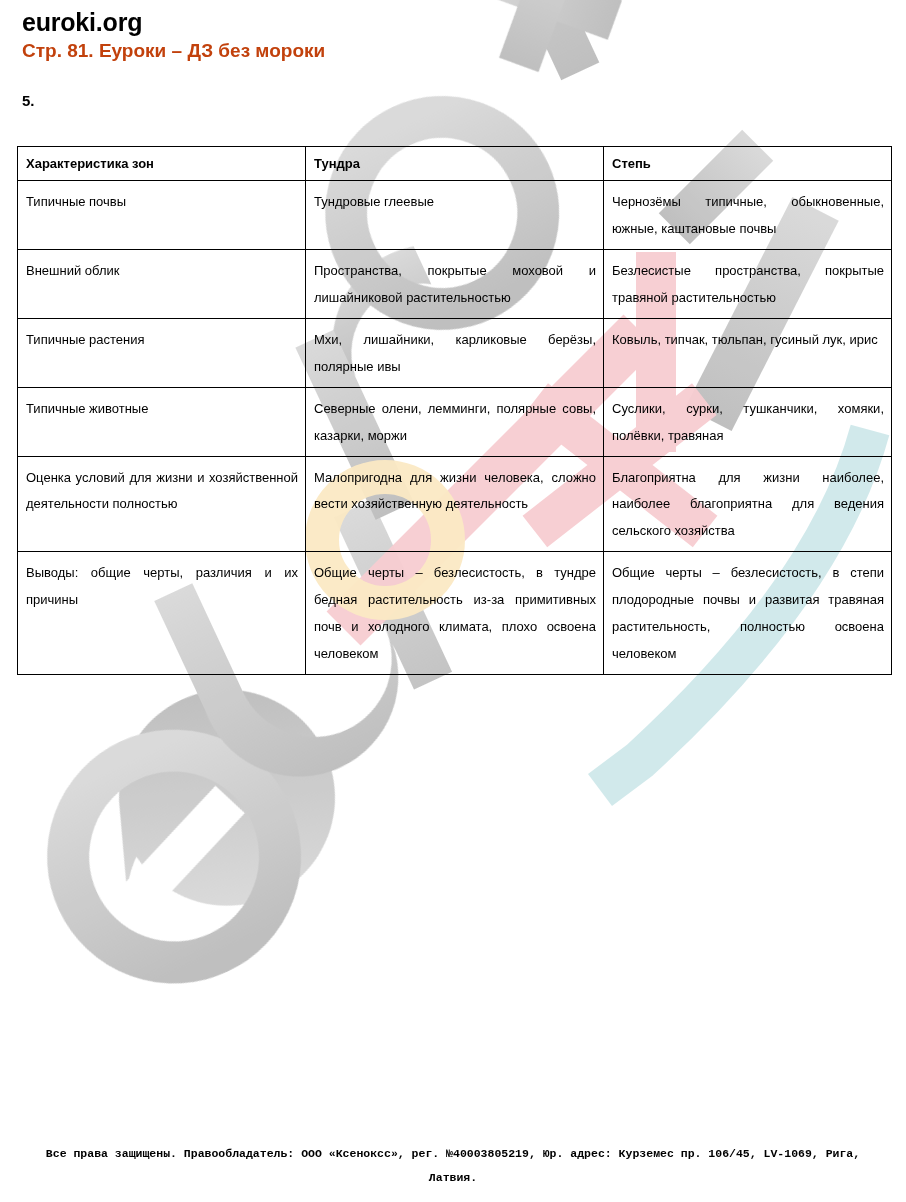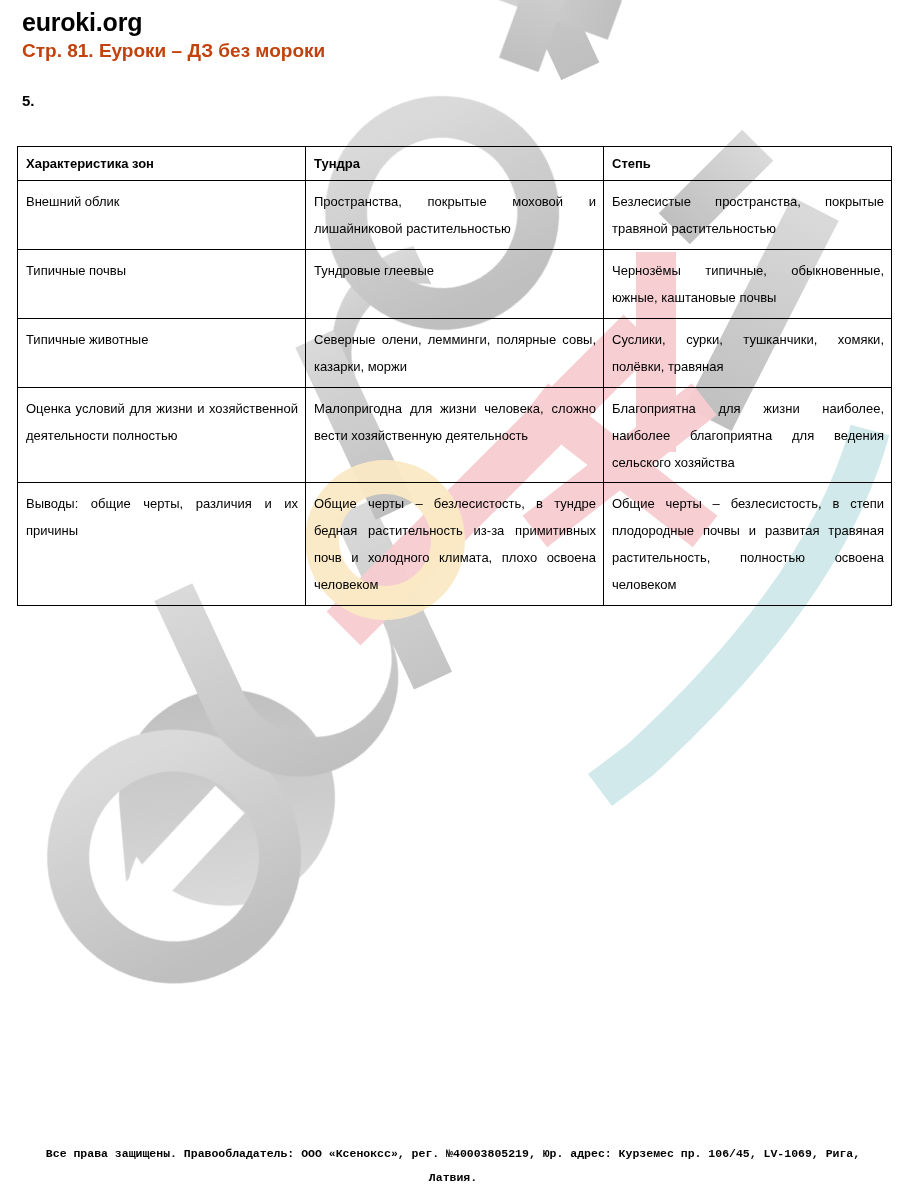--- a/index.html
+++ b/index.html
@@ -186,38 +186,49 @@
     <thead>
       <tr>
         <th>Характеристика зон</th>
         <th>Тундра</th>
         <th>Степь</th>
       </tr>
     </thead>
     <tbody>
       <tr>
         <td>
+            <span class="cell-txt">Типичные почвы</span>
+          </td>
+        <td>
+            <span class="cell-txt">Тундровые глеевые</span>
+          </td>
+        <td>
+            <span class="cell-txt">Чернозёмы типичные, обыкновенные, южные, каштановые почвы</span>
+          </td>
+      </tr>
+      <tr>
+        <td>
             <span class="cell-txt">Внешний облик</span>
           </td>
         <td>
             <span class="cell-txt">Пространства, покрытые моховой и лишайниковой растительностью</span>
           </td>
         <td>
             <span class="cell-txt">Безлесистые пространства, покрытые травяной растительностью</span>
           </td>
       </tr>
       <tr>
         <td>
-            <span class="cell-txt">Типичные почвы</span>
-          </td>
-        <td>
-            <span class="cell-txt">Тундровые глеевые</span>
-          </td>
-        <td>
-            <span class="cell-txt">Чернозёмы типичные, обыкновенные, южные, каштановые почвы</span>
+            <span class="cell-txt">Типичные растения</span>
+          </td>
+        <td>
+            <span class="cell-txt">Мхи, лишайники, карликовые берёзы, полярные ивы</span>
+          </td>
+        <td>
+            <span class="cell-txt">Ковыль, типчак, тюльпан, гусиный лук, ирис</span>
           </td>
       </tr>
       <tr>
         <td>
             <span class="cell-txt">Типичные животные</span>
           </td>
         <td>
             <span class="cell-txt">Северные олени, лемминги, полярные совы, казарки, моржи</span>
           </td>
         <td>

